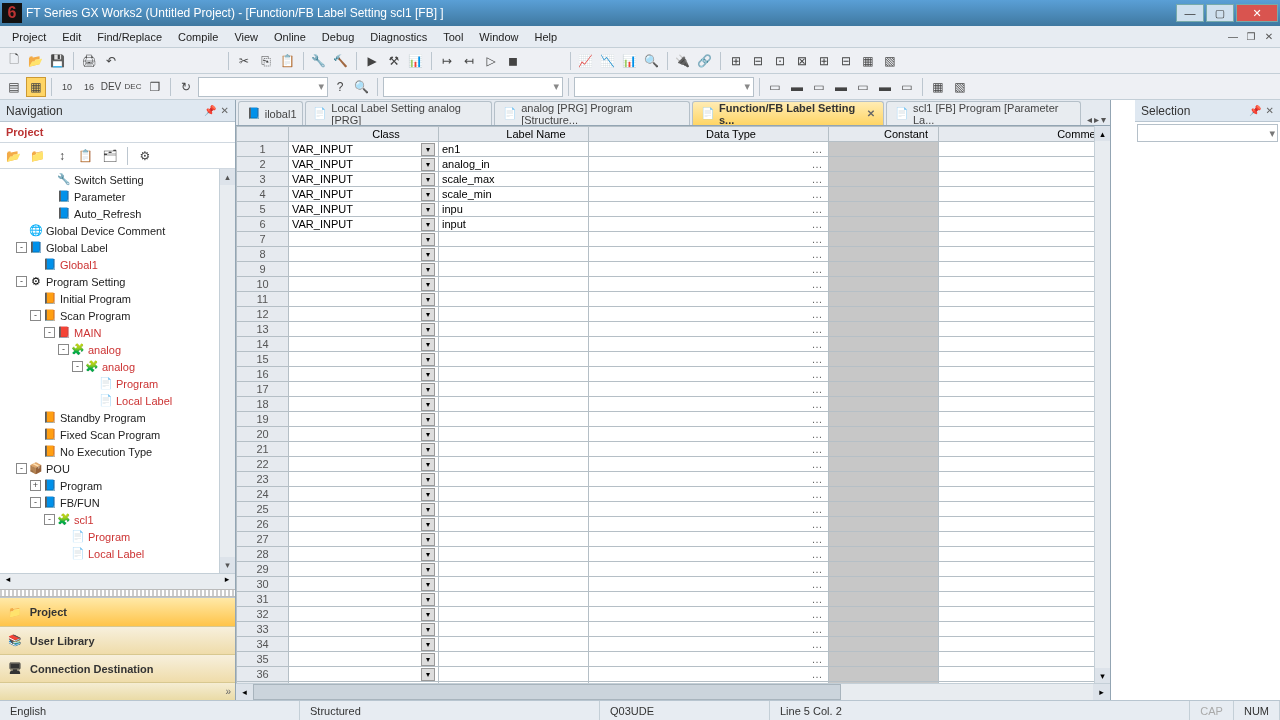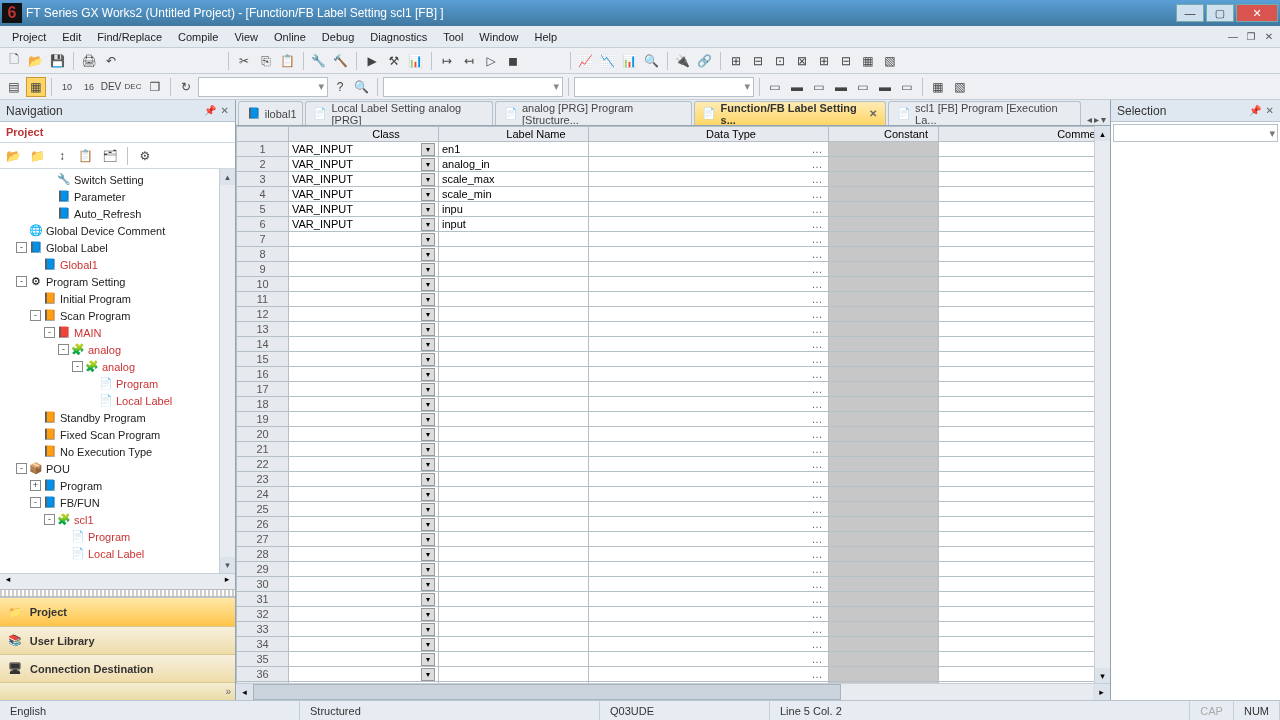--- a/index.html
+++ b/index.html
@@ -74,21 +74,21 @@
 .dtcell .ell{margin-left:auto;width:16px;text-align:center;color:#666;}
 .constcell{background:#c7c7c7 !important;}
 .gridvbar{width:16px;background:#e8ecf0;border-left:1px solid #c4cfd7;display:flex;flex-direction:column;}
 .gridvbar .btn{height:15px;background:#dde3ea;display:flex;align-items:center;justify-content:center;font-size:9px;}
 .hscroll{height:17px;background:#e8ecf0;border-top:1px solid #c4cfd7;display:flex;}
 .hscroll .btn{width:17px;display:flex;align-items:center;justify-content:center;font-size:9px;background:#dde3ea;}
 .hscroll .track{flex:1;}
 .hscroll .thumb{width:70%;height:100%;background:#cbd4dc;border:1px solid #a8b4bd;}
 
 
-.selpanel{ width:170px; border-left:1px solid #93a5b3; display:flex; flex-direction:column;}
+.selpanel{ width:170px; border-left:1px solid #93a5b3; display:flex; flex-direction:column;padding-left:24px;}
 .selbody{flex:1;background:#fff;}
 .selcombo{height:18px;border:1px solid #b5c0c9;margin:2px;display:flex;justify-content:flex-end;align-items:center;padding:0 2px;color:#777;background:#fff;}
 
 
 .status{ height:20px; background:#e7ecf2; border-top:1px solid #b8c5d0; display:flex; align-items:center; font-size:11px; color:#333;}
 .status .cell{padding:0 10px;border-right:1px solid #c4cfd7;height:100%;display:flex;align-items:center;}
 </style>
 </head>
 <body>
 
@@ -373,21 +373,21 @@
             <span>📄</span>
             <span>analog [PRG] Program [Structure...</span>
           </div>
           <div class="tab active">
             <span>📄</span>
             <span>Function/FB Label Setting s...</span>
             <span class="tx">✕</span>
           </div>
           <div class="tab inactive">
             <span>📄</span>
-            <span>scl1 [FB] Program [Execution La...</span>
+            <span>scl1 [FB] Program [Parameter La...</span>
           </div>
         </div>
       <div class="tabarrows">
         <span>◂</span>
         <span>▸</span>
         <span>▾</span>
       </div>
     </div>
     <div class="gridwrap">
       <div class="grid">

